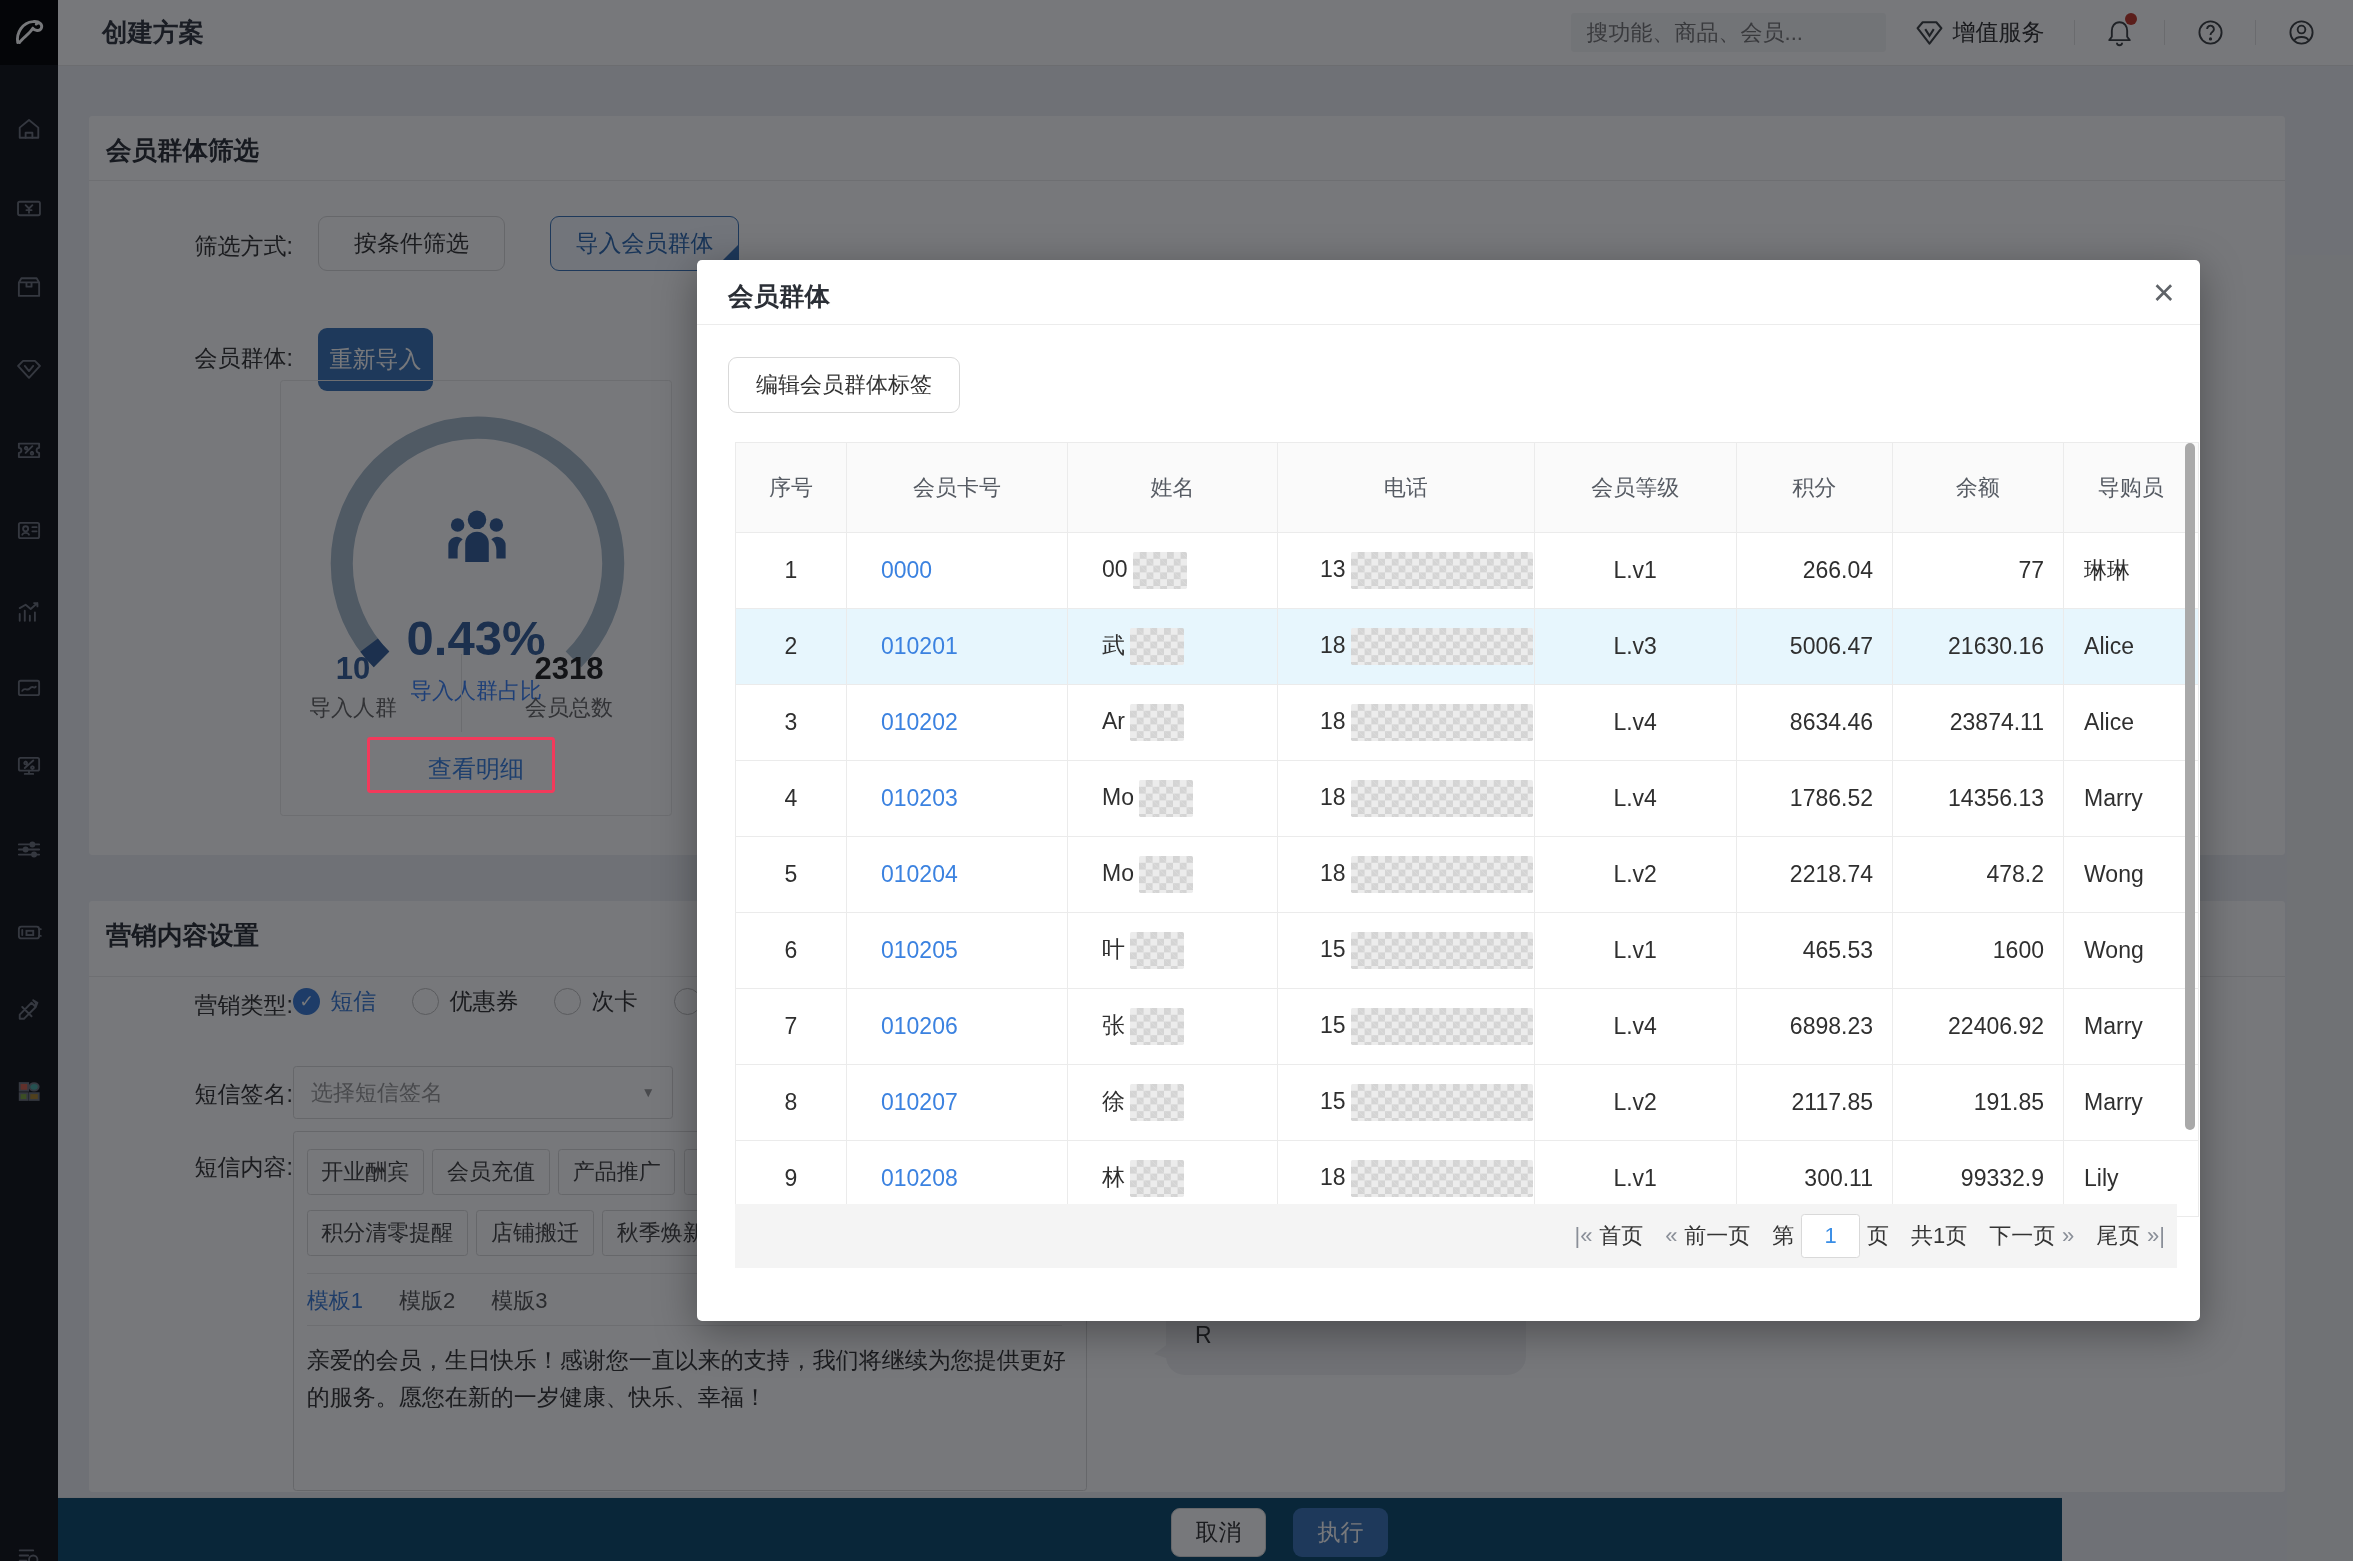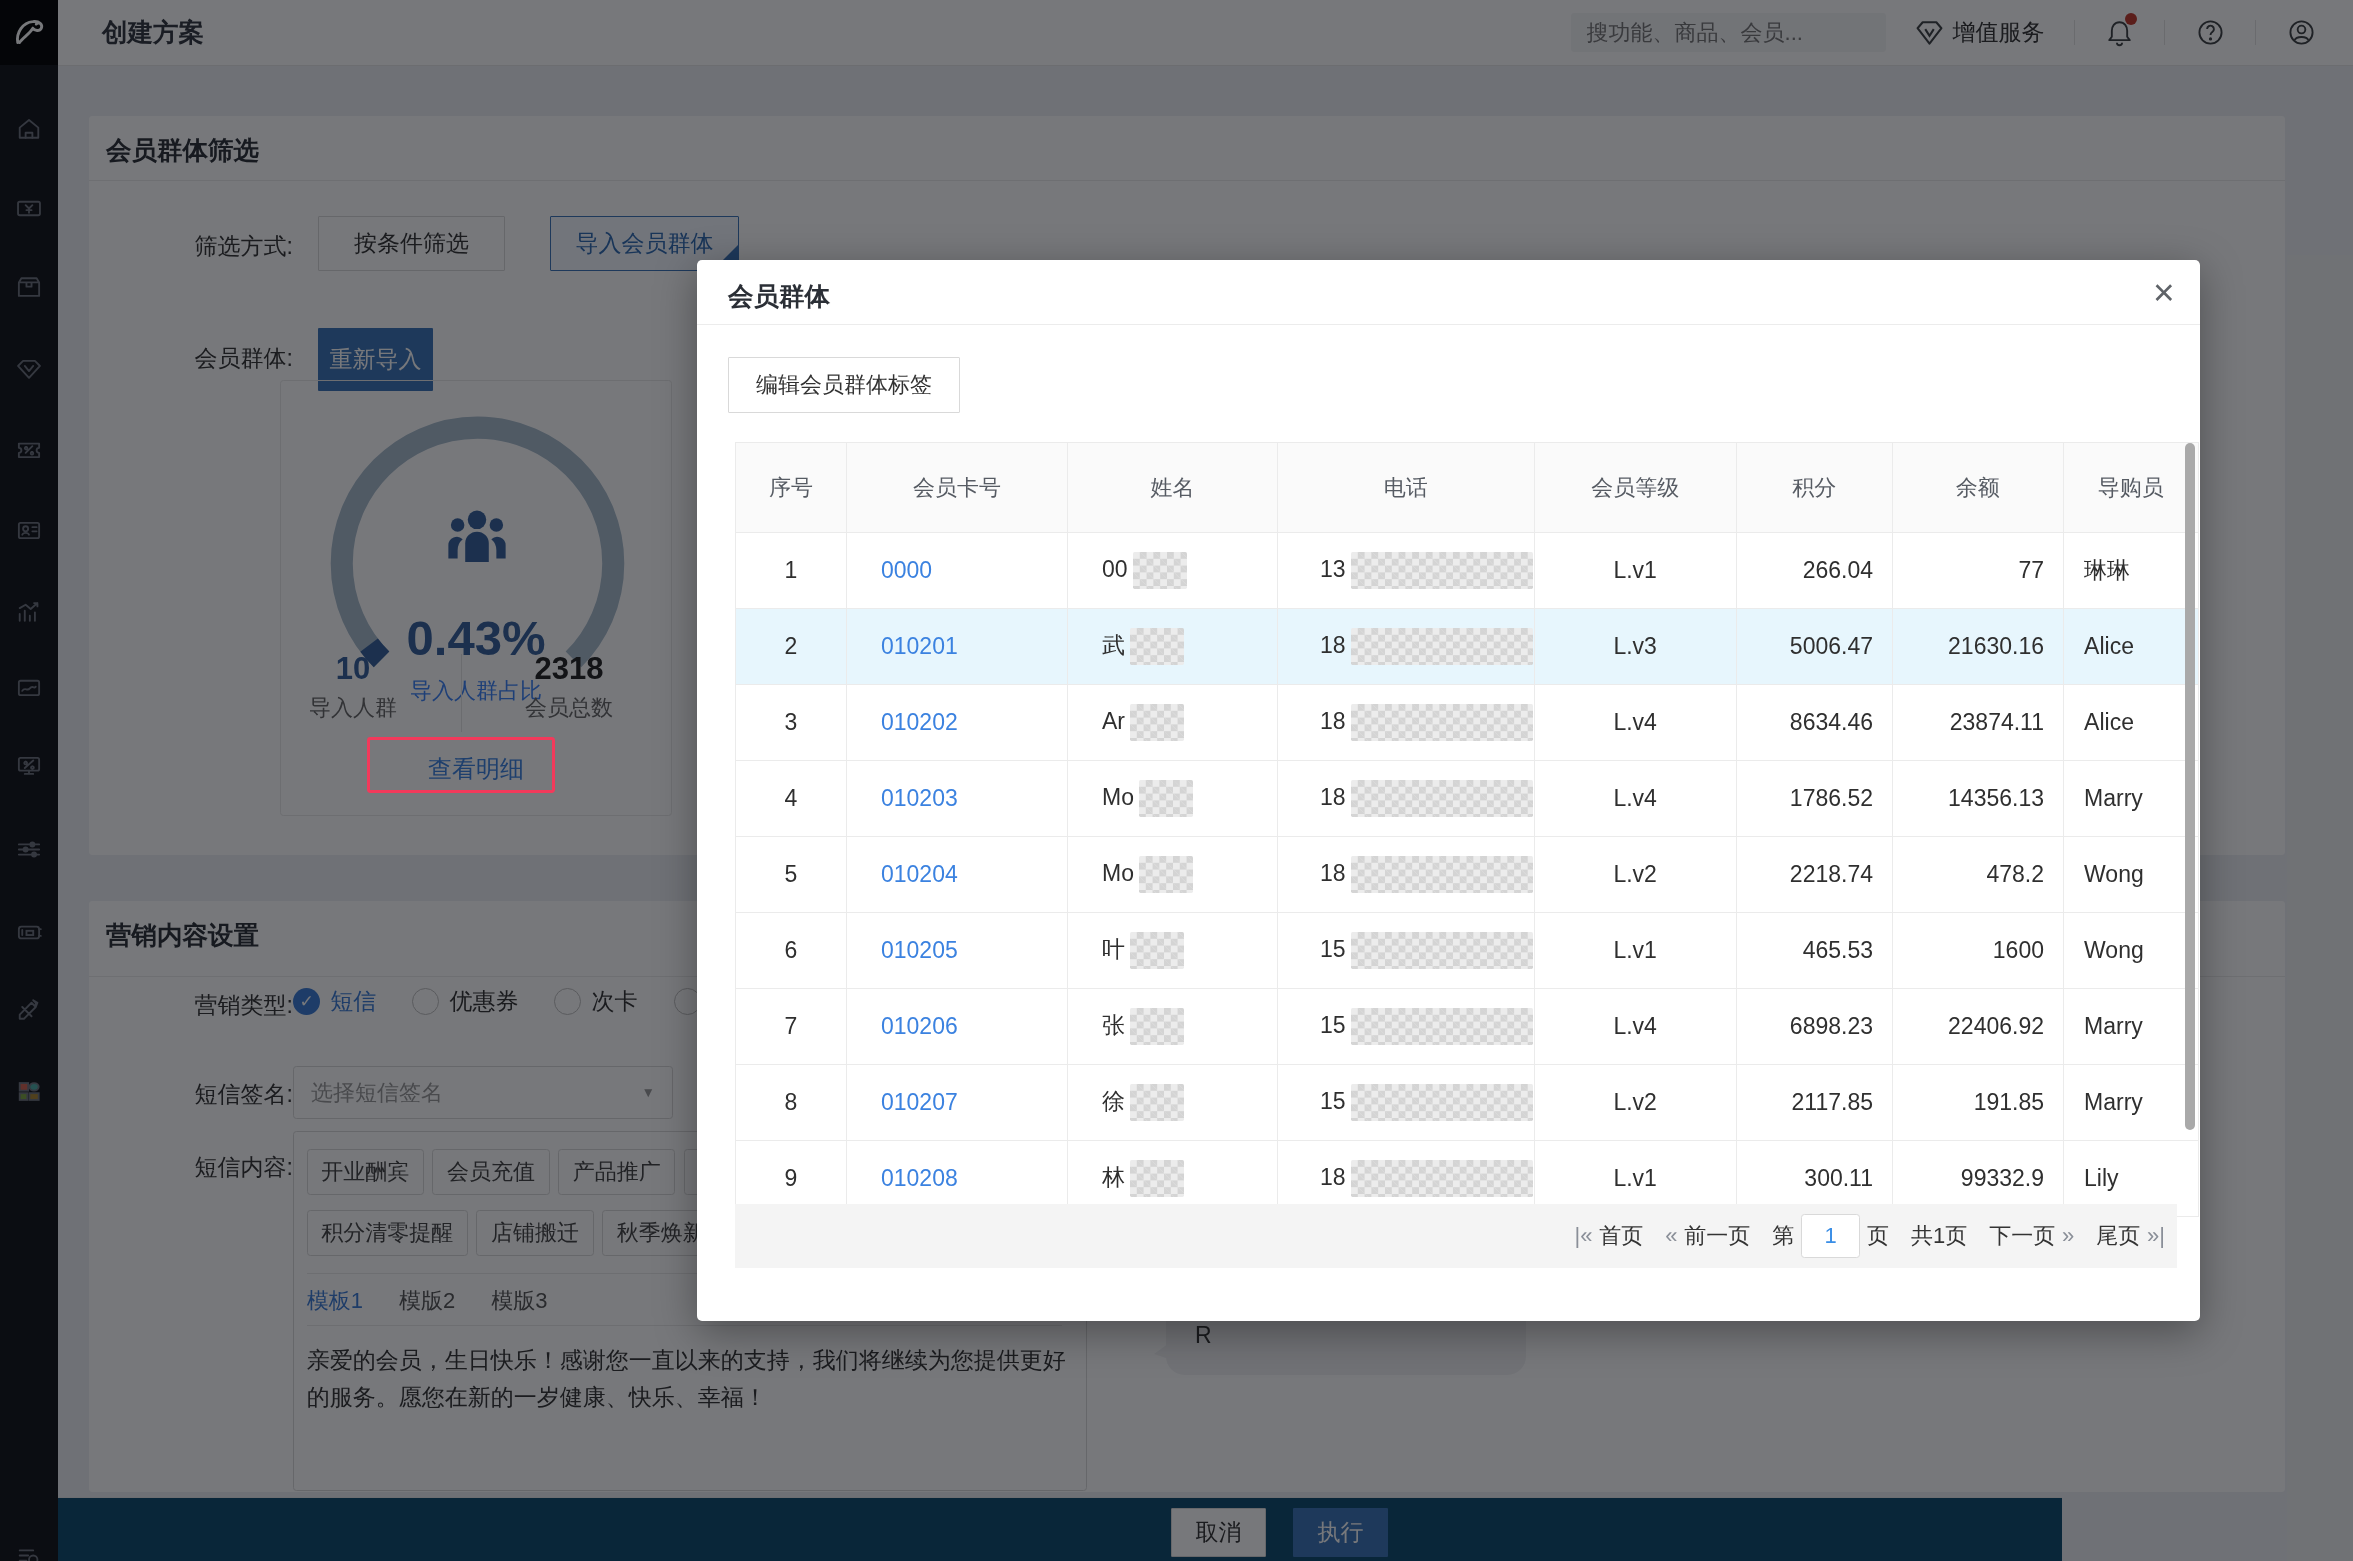--- a/index.html
+++ b/index.html
@@ -21,21 +21,21 @@
   .icon-btn{position:relative;width:32px;height:32px;display:flex;align-items:center;justify-content:center;}
   .icon-btn svg{width:29px;height:29px;stroke:#3c4043;fill:none;stroke-width:2.2;}
   .bell-dot{position:absolute;right:-1.7px;top:-3.4px;width:12px;height:12px;border-radius:50%;}
   
   .card{position:absolute;background:#fff;border-radius:3.4px;}
   .card1{left:89px;top:116px;width:2196px;height:739px;}
   .card2{left:89px;top:901px;width:2196px;height:591px;}
   .card-title{position:absolute;left:17px;top:17px;font-size:25.5px;font-weight:bold;color:#2b2f36;}
   .card-divider{position:absolute;left:0;right:0;height:0.8px;background:#ececec;}
   .form-label{position:absolute;left:0;width:204px;text-align:right;font-size:23px;color:#333;}
-  .btn{box-sizing:border-box;display:flex;align-items:center;justify-content:center;border-radius:1px;font-size:23px;cursor:pointer;}
+  .btn{box-sizing:border-box;display:flex;align-items:center;justify-content:center;border-radius:9px;font-size:23px;cursor:pointer;}
   .btn-plain{border:0.8px solid #d9d9d9;background:#fff;color:#333;}
   .btn-mode{position:absolute;top:100px;height:55px;}
   .btn-mode.selected{border:0.8px solid #3a74b8;color:#2f6ab2;background:#f3f9ff;position:absolute;overflow:hidden;}
   .btn-mode.selected .corner{position:absolute;right:0;bottom:0;width:0;height:0;border-bottom:25.5px solid #3a74b8;border-left:25.5px solid transparent;}
   .btn-mode.selected .corner-check{position:absolute;right:0.8px;bottom:-1.7px;color:#fff;font-size:14.4px;}
   .btn-primary{background:#3a74b8;color:#fff;border:none;}
   
   .gauge-box{position:absolute;left:191px;top:264px;width:392px;height:436px;border:0.8px solid #e8e8e8;border-radius:3.4px;box-sizing:border-box;}
   .gauge-svg{position:absolute;left:13.6px;top:17px;}
   .people-icon{position:absolute;left:164px;top:127px;}

